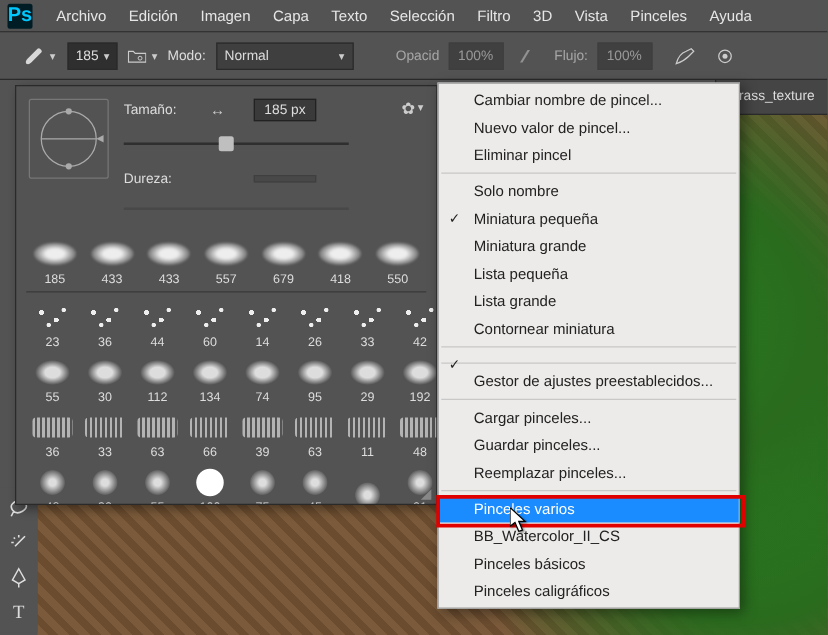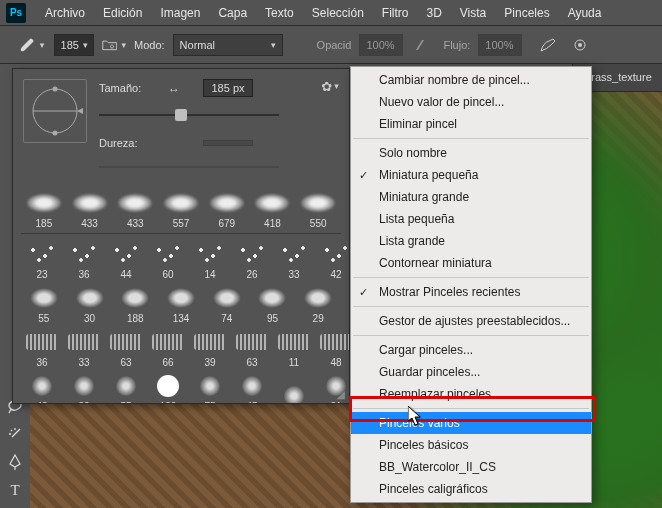--- a/index.html
+++ b/index.html
@@ -1,20 +1,20 @@
 <!DOCTYPE html>
 <html><head>
 <meta charset="utf-8">
 <style>
 * { margin: 0; padding: 0; box-sizing: border-box; font-family: "Segoe UI", Tahoma, sans-serif; }
 body { width: 662px; height: 508px; background: #535353; overflow: hidden; position: relative; }
 
 
 .menubar { height: 26px; background: #535353; display: flex; align-items: center; padding-left: 6px; color: #e6e6e6; font-size: 12px; border-bottom: 1px solid #2a2a2a; }
-.ps-logo { width: 20px; height: 20px; background: #001d26; color: #00c8ff; font-weight: bold; font-size: 10px; display: flex; align-items: center; justify-content: center; border-radius: 2px; margin-right: 10px; }
+.ps-logo { width: 20px; height: 20px; background: #001d26; color: #00c8ff; font-weight: bold; font-size: 16px; display: flex; align-items: center; justify-content: center; border-radius: 2px; margin-right: 10px; }
 .menubar .menu-item { padding: 0 9px; cursor: default; }
 
 
 .optionsbar { height: 38px; background: #535353; border-bottom: 1px solid #2a2a2a; display: flex; align-items: center; padding-left: 16px; color: #ddd; font-size: 11px; gap: 8px; }
 .opt-tool { width: 30px; height: 22px; display: flex; align-items: center; justify-content: center; }
 .opt-box { height: 22px; background: #3f3f3f; border: 1px solid #2a2a2a; display: flex; align-items: center; padding: 0 6px; color: #ddd; font-size: 11px; }
 .opt-box.dark { background: #2f2f2f; }
 .opt-select { width: 110px; }
 .opt-icon { width: 24px; height: 24px; display:flex; align-items:center; justify-content:center; }
 .chev { font-size: 9px; color: #ccc; margin-left: 4px; }
@@ -305,21 +305,21 @@
         <div class="grid-cell">
           <div class="grid-thumb">
             <div class="shape" style="width: 28px; height: 20px; background: radial-gradient(rgb(221, 221, 221) 30%, transparent 70%); border-radius: 40%;"></div>
           </div>
           <div class="grid-label">30</div>
         </div>
         <div class="grid-cell">
           <div class="grid-thumb">
             <div class="shape" style="width: 28px; height: 20px; background: radial-gradient(rgb(221, 221, 221) 30%, transparent 70%); border-radius: 40%;"></div>
           </div>
-          <div class="grid-label">188</div>
+          <div class="grid-label">112</div>
         </div>
         <div class="grid-cell">
           <div class="grid-thumb">
             <div class="shape" style="width: 28px; height: 20px; background: radial-gradient(rgb(221, 221, 221) 30%, transparent 70%); border-radius: 40%;"></div>
           </div>
           <div class="grid-label">134</div>
         </div>
         <div class="grid-cell">
           <div class="grid-thumb">
             <div class="shape" style="width: 28px; height: 20px; background: radial-gradient(rgb(221, 221, 221) 30%, transparent 70%); border-radius: 40%;"></div>
@@ -330,20 +330,26 @@
           <div class="grid-thumb">
             <div class="shape" style="width: 28px; height: 20px; background: radial-gradient(rgb(221, 221, 221) 30%, transparent 70%); border-radius: 40%;"></div>
           </div>
           <div class="grid-label">95</div>
         </div>
         <div class="grid-cell">
           <div class="grid-thumb">
             <div class="shape" style="width: 28px; height: 20px; background: radial-gradient(rgb(221, 221, 221) 30%, transparent 70%); border-radius: 40%;"></div>
           </div>
           <div class="grid-label">29</div>
+        </div>
+        <div class="grid-cell">
+          <div class="grid-thumb">
+            <div class="shape" style="width: 28px; height: 20px; background: radial-gradient(rgb(221, 221, 221) 30%, transparent 70%); border-radius: 40%;"></div>
+          </div>
+          <div class="grid-label">192</div>
         </div>
       </div>
       <div class="grid-row">
         <div class="grid-cell">
           <div class="grid-thumb">
             <div class="shape" style="width: 32px; height: 16px; background: repeating-linear-gradient(90deg, rgb(221, 221, 221) 0px, rgb(221, 221, 221) 2px, transparent 2px, transparent 4px); opacity: 0.7; border-radius: 3px;"></div>
           </div>
           <div class="grid-label">36</div>
         </div>
         <div class="grid-cell">
@@ -448,31 +454,31 @@
     <div class="mi"><span>Nuevo valor de pincel...</span></div>
     <div class="mi"><span>Eliminar pincel</span></div>
     <div class="sep"></div>
     <div class="mi"><span>Solo nombre</span></div>
     <div class="mi"><span class="check">✓</span><span>Miniatura pequeña</span></div>
     <div class="mi"><span>Miniatura grande</span></div>
     <div class="mi"><span>Lista pequeña</span></div>
     <div class="mi"><span>Lista grande</span></div>
     <div class="mi"><span>Contornear miniatura</span></div>
     <div class="sep"></div>
-    <div class="mi"><span class="check">✓</span><span>Mostrar Pinceles recientes</span></div>
+    <div class="mi"><span class="check">✓</span></div>
     <div class="sep"></div>
     <div class="mi"><span>Gestor de ajustes preestablecidos...</span></div>
     <div class="sep"></div>
     <div class="mi"><span>Cargar pinceles...</span></div>
     <div class="mi"><span>Guardar pinceles...</span></div>
     <div class="mi"><span>Reemplazar pinceles...</span></div>
     <div class="sep"></div>
     <div class="mi selected"><span>Pinceles varios</span></div>
+    <div class="mi"><span>BB_Watercolor_II_CS</span></div>
     <div class="mi"><span>Pinceles básicos</span></div>
-    <div class="mi"><span>BB_Watercolor_II_CS</span></div>
     <div class="mi"><span>Pinceles caligráficos</span></div>
   </div>
 <div class="ctx-highlight"></div>
 <div class="cursor">
   <svg width="14" height="20" viewBox="0 0 14 20">
       <path d="M0 0 L0 15 L4 12 L7 19 L10 18 L7 11 L12 11 Z" fill="#fff" stroke="#000" stroke-width="1"></path>
     </svg>
 </div>
 
 </body></html>

